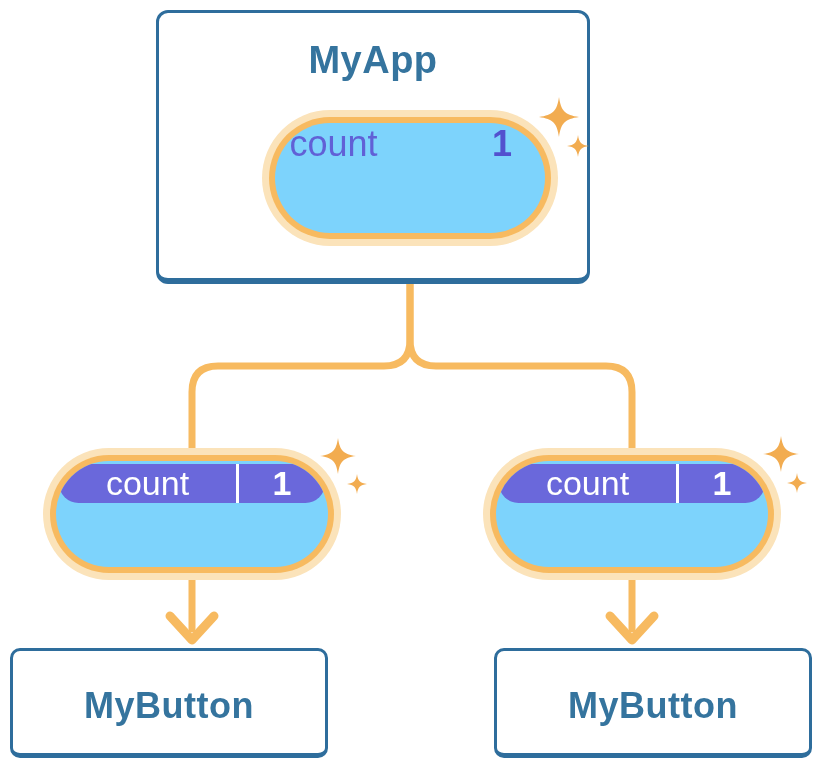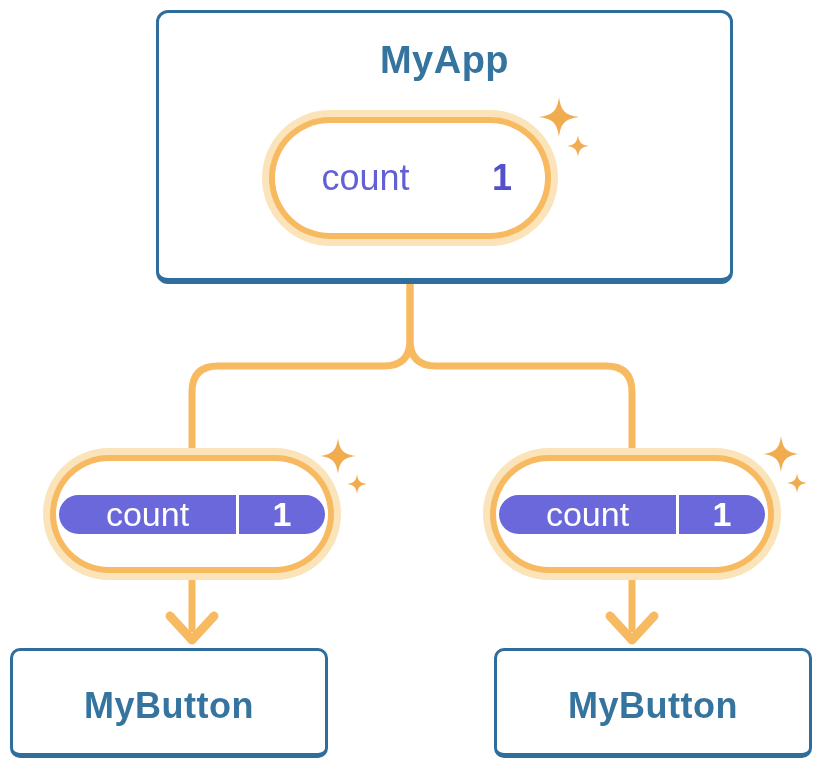--- a/index.html
+++ b/index.html
@@ -9,21 +9,21 @@
   }
   svg.layer { position:absolute; left:0; top:0; pointer-events:none; }
   .connector-layer { z-index:1; }
   .sparkle-layer { z-index:4; }
 
   .card {
     position:absolute; background:#ffffff; box-sizing:border-box;
     border:3px solid #2e6d9c; border-bottom-width:6px; border-radius:12px;
     z-index:2;
   }
-  .card-root { left:156px; top:10px; width:577px; height:274px; }
+  .card-root { left:156px; top:10px; width:434px; height:274px; }
   .card-title {
     margin-top:26px; text-align:center;
     font-size:38px; font-weight:600; color:#35749e; letter-spacing:0.5px;
   }
   .card-child {
     display:flex; align-items:center; justify-content:center;
     border-bottom-width:5px; border-radius:10px;
   }
   .card-child-left  { left:10px;  top:648px; width:318px; height:110px; }
   .card-child-right { left:494px; top:648px; width:318px; height:110px; }
@@ -32,21 +32,21 @@
   .pill {
     position:absolute; z-index:3; box-sizing:border-box;
     background:#fbe3ba; border-radius:80px; padding:7px;
   }
   .pill-ring {
     background:#f7ba60; border-radius:72px; padding:6px;
     height:100%; box-sizing:border-box;
   }
   .pill-body {
     height:100%; box-sizing:border-box; border-radius:62px;
-    background:#ffffff; display:flex; align-items:center; overflow:hidden;
+    background:#7dd3fc; display:flex; align-items:flex-start; overflow:hidden;gap:32px;
   }
   .pill-dark .pill-body { padding:3px; }
   .pill-core {
     flex:1; display:flex; align-items:stretch; overflow:hidden;
     background:#6a68db; border-radius:55px;
   }
   .pill-section-label {
     flex:1; display:flex; align-items:center; justify-content:center;
   }
   .pill-section-value {

